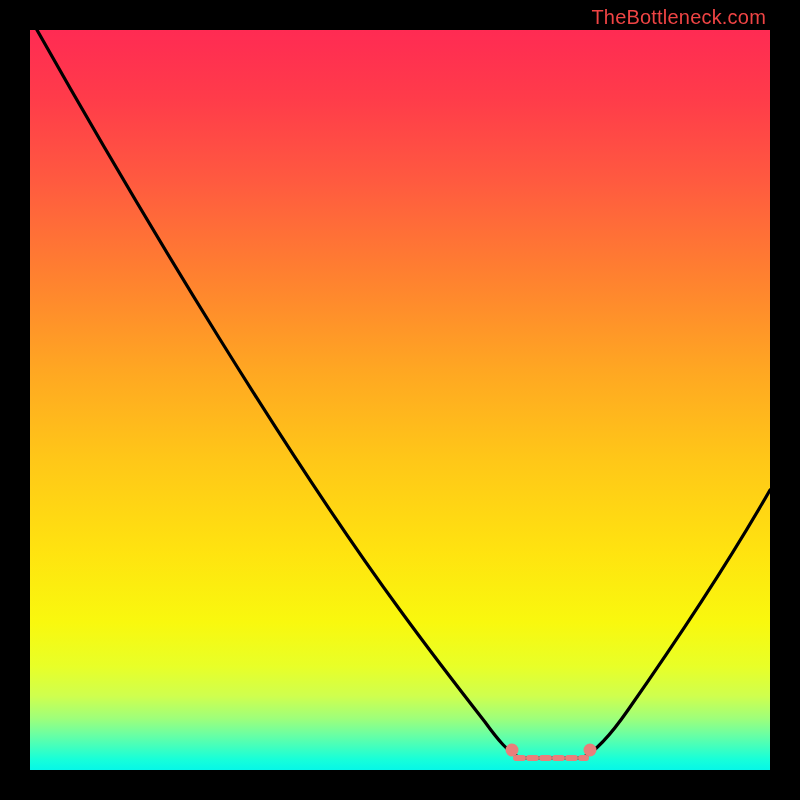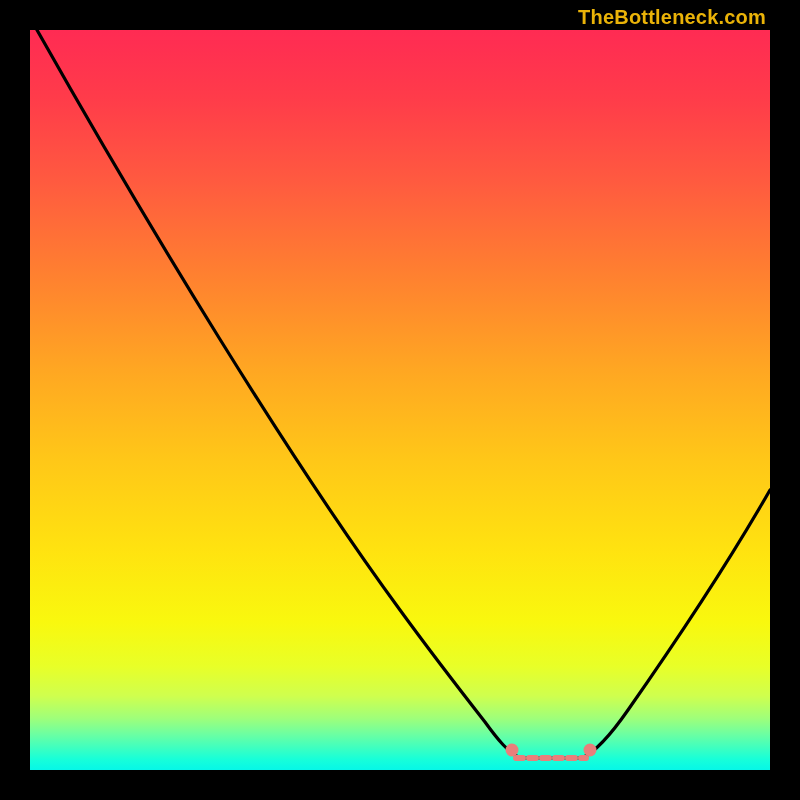--- a/index.html
+++ b/index.html
@@ -41,23 +41,23 @@
       #70ff9f 95%,
       #3effc0 97%,
       #18ffd8 98.5%,
       #06f7e8 100%
     );
   }
   .watermark {
     position: absolute;
     top: 6px;
     right: 34px;
-    color: #eab308;
+    color: #ef4444;
     font-size: 20px;
-    font-weight: 700;
+    font-weight: 400;
     letter-spacing: 0.2px;
   }
   svg.curve {
     position: absolute;
     left: 0;
     top: 0;
     width: 740px;
     height: 740px;
     pointer-events: none;
   }

